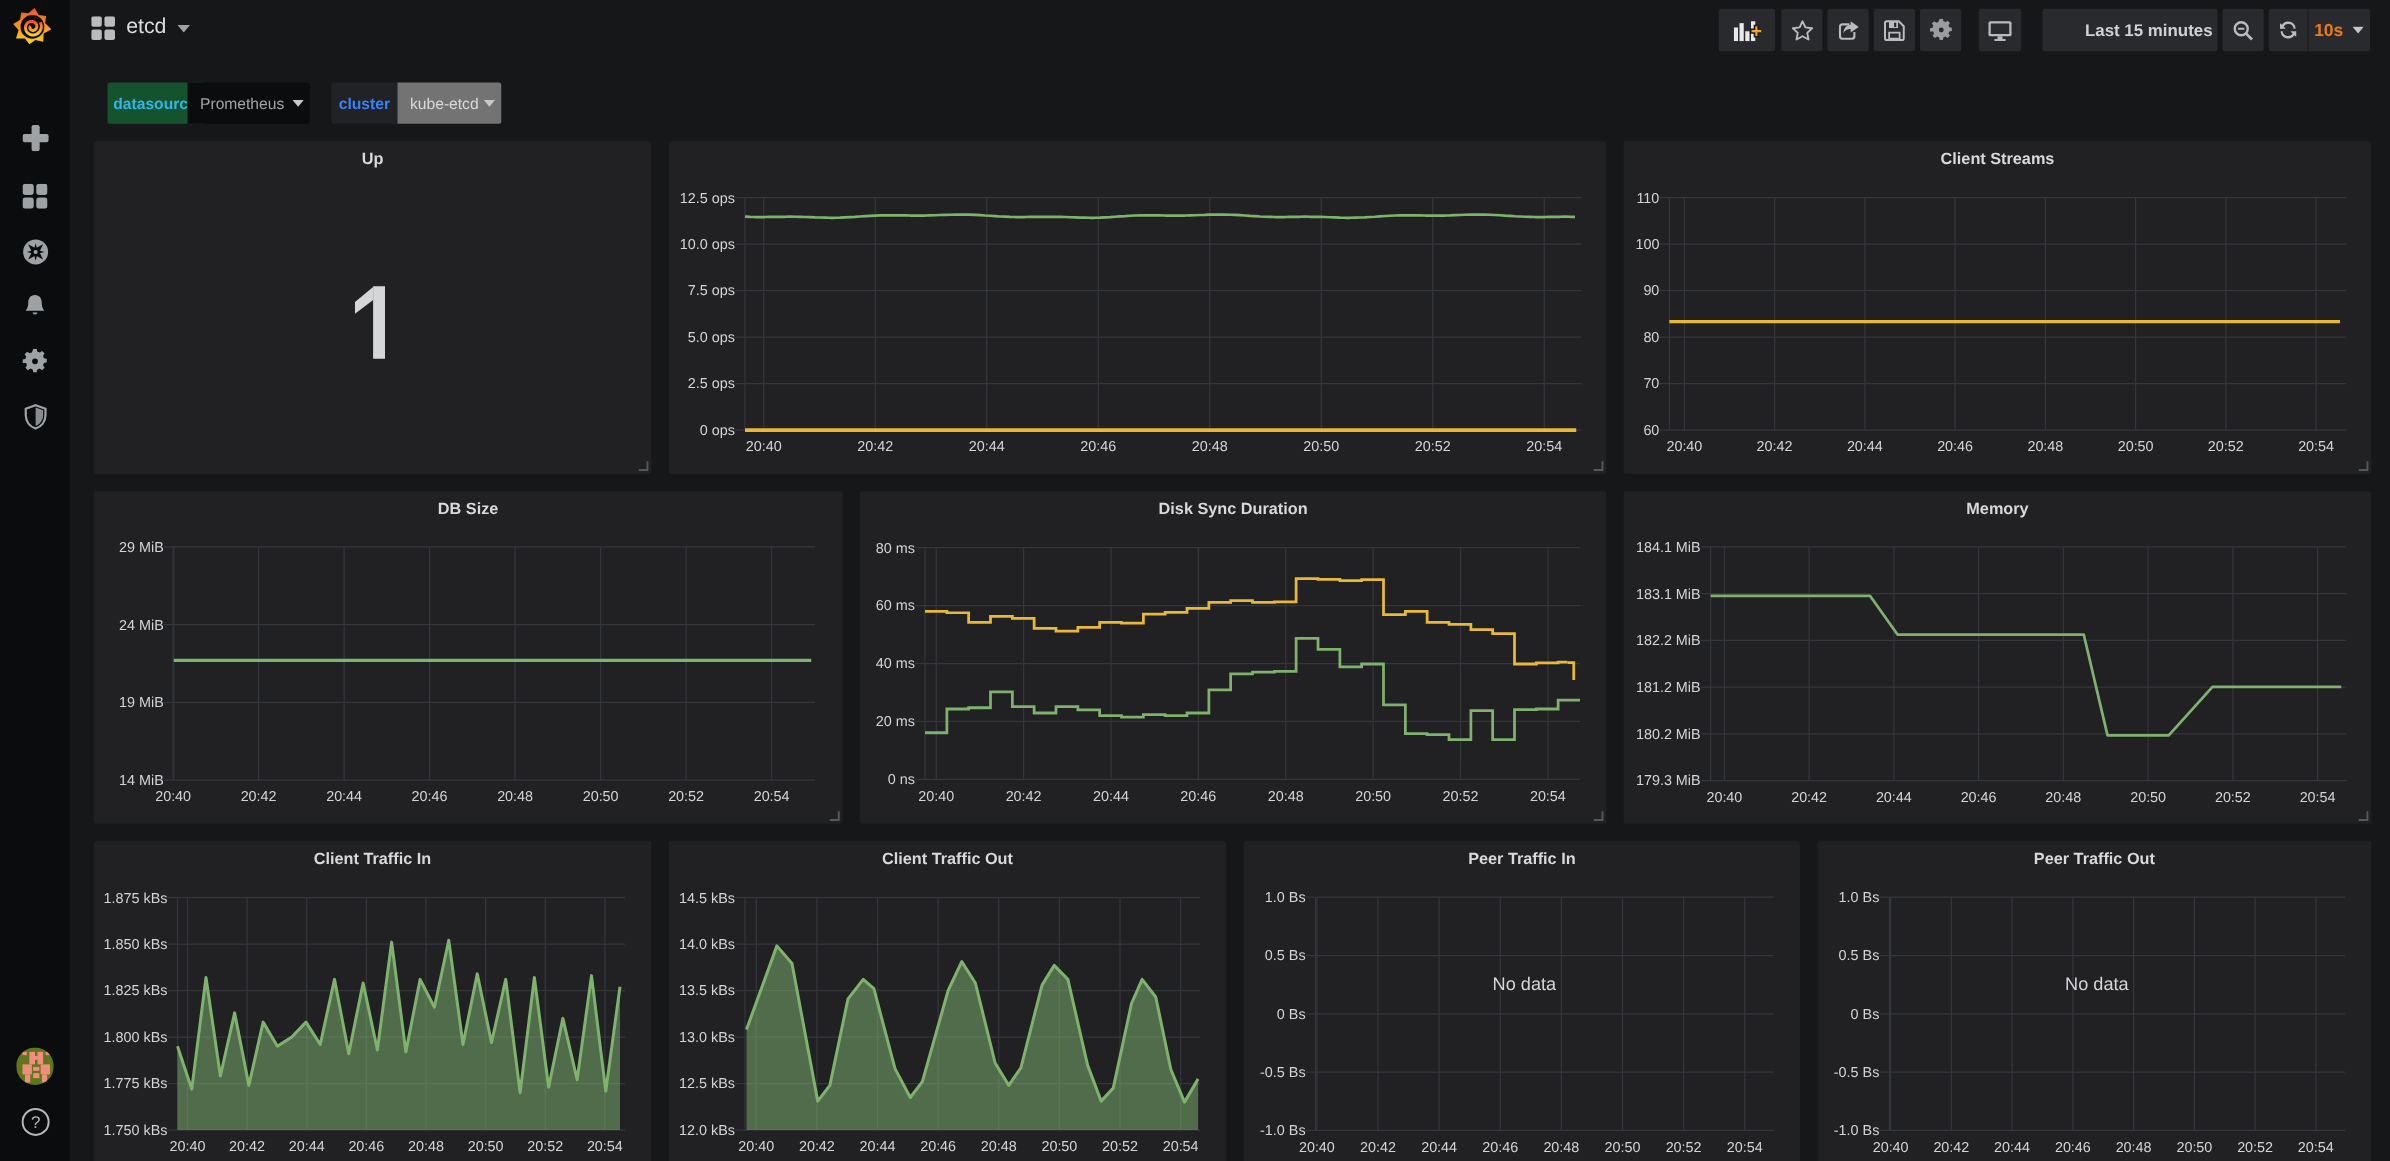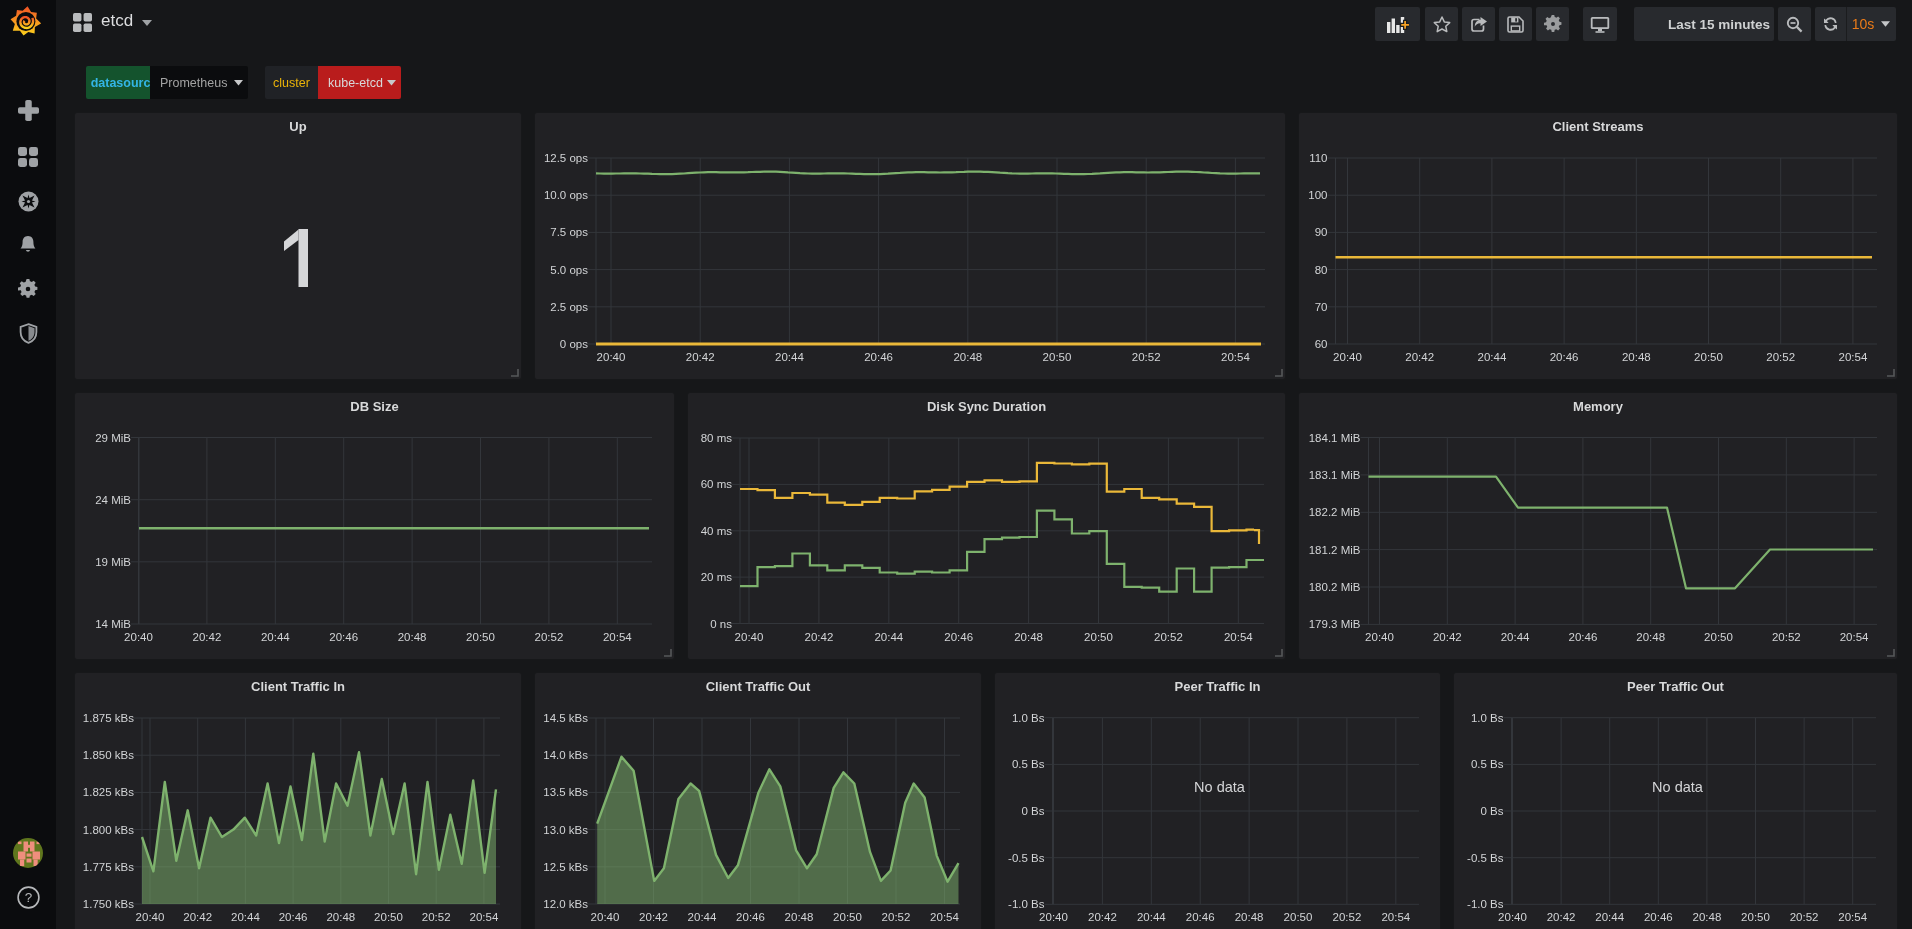--- a/index.html
+++ b/index.html
@@ -97,37 +97,37 @@
       </div>
     </div>
     <div class="nbtn" style="left:1815px;width:81px">
       <div style="position:absolute;left:0;top:0;width:31px;height:100%;display:flex;align-items:center;justify-content:center">
         <svg width="17" height="16" viewBox="0 0 17 16">
           <path d="M14.5 7 A6 6 0 0 0 3.6 3.8 L2 2.6 V7 H6.6 L4.9 5.1 A4.4 4.4 0 0 1 12.9 7 Z" fill="#b9bbbd"></path>
           <path d="M2.5 9 A6 6 0 0 0 13.4 12.2 L15 13.4 V9 H10.4 L12.1 10.9 A4.4 4.4 0 0 1 4.1 9 Z" fill="#b9bbbd"></path>
         </svg>
       </div>
       <div style="position:absolute;left:31px;top:0;bottom:0;width:1px;background:#1b1c1e"></div>
-      <div style="position:absolute;left:32px;top:0;height:100%;width:48px;display:flex;align-items:center;justify-content:center;color:#eb7b18;font-size:14px;font-weight:normal">10s<svg width="9" height="6" viewBox="0 0 10 6" style="margin-left:7px">
+      <div style="position:absolute;left:32px;top:0;height:100%;width:48px;display:flex;align-items:center;justify-content:center;color:#eb7b18;font-size:14px;font-weight:bold">10s<svg width="9" height="6" viewBox="0 0 10 6" style="margin-left:7px">
           <path d="M0 0 L10 0 L5 6 Z" fill="#c4c6c8"></path>
         </svg></div>
     </div>
   </div>
 <div style="position:absolute;left:74px;top:66px;height:33px">
     <div style="position:absolute;left:12px;top:0;height:33px;width:76px;background:#14532d;border-radius:2px 0 0 2px;display:flex;align-items:center;justify-content:center;color:#33b5e5;font-size:12.5px;font-weight:bold">datasource</div>
     <div style="position:absolute;left:76px;top:0;height:33px;width:98px;background:#0b0c0e;border-radius:0 2px 2px 0;display:flex;align-items:center;color:#a3a3a3;font-size:12.5px">
       <span style="margin-left:10px">Prometheus</span>
       <svg width="9" height="5.5" viewBox="0 0 10 6" style="position:absolute;right:5px;top:14px">
         <path d="M0 0 L10 0 L5 6 Z" fill="#c7c8ca"></path>
       </svg>
     </div>
   </div>
 <div style="position:absolute;left:265px;top:66px;height:33px">
-    <div style="position:absolute;left:0;top:0;height:33px;width:53px;background:#202226;border-radius:2px 0 0 2px;display:flex;align-items:center;justify-content:center;color:#eab308;font-size:12.5px;font-weight:normal">cluster</div>
-    <div style="position:absolute;left:53px;top:0;height:33px;width:83px;background:#b91c1c;border-radius:0 2px 2px 0;display:flex;align-items:center;color:#d8d9da;font-size:12.5px">
+    <div style="position:absolute;left:0;top:0;height:33px;width:53px;background:#202226;border-radius:2px 0 0 2px;display:flex;align-items:center;justify-content:center;color:#3b82f6;font-size:12.5px;font-weight:bold">cluster</div>
+    <div style="position:absolute;left:53px;top:0;height:33px;width:83px;background:#737373;border-radius:0 2px 2px 0;display:flex;align-items:center;color:#d8d9da;font-size:12.5px">
       <span style="margin-left:10px">kube-etcd</span>
       <svg width="9" height="5.5" viewBox="0 0 10 6" style="position:absolute;right:5px;top:14px">
         <path d="M0 0 L10 0 L5 6 Z" fill="#c7c8ca"></path>
       </svg>
     </div>
   </div>
 <div class="panel" style="left:74px;top:112px;width:448px;height:268px">
     <div class="ptitle">Up</div>
     <svg width="448" height="268" style="position:absolute;left:0;top:0">
       <rect x="223.5" y="116" width="9.5" height="58" fill="#d5d6d8"></rect>

